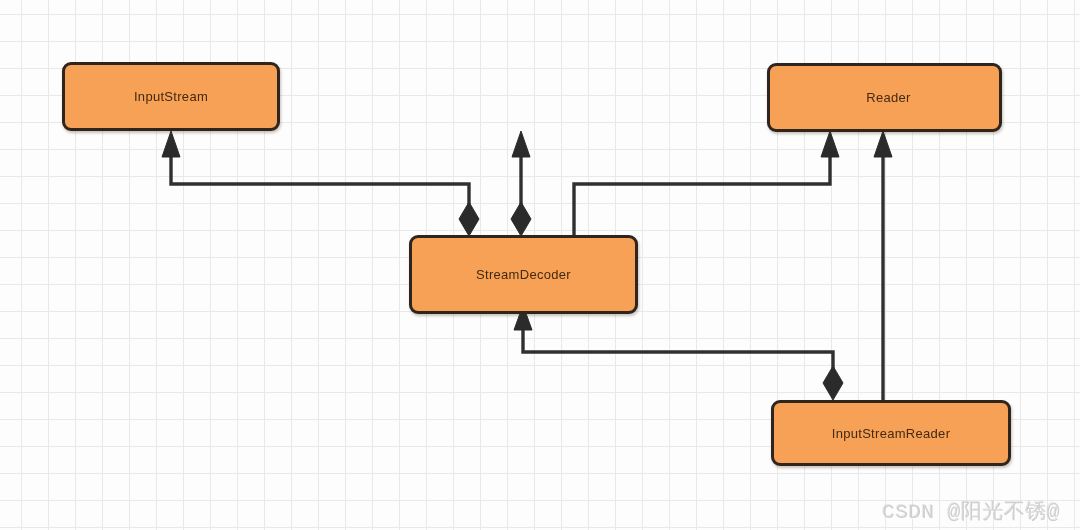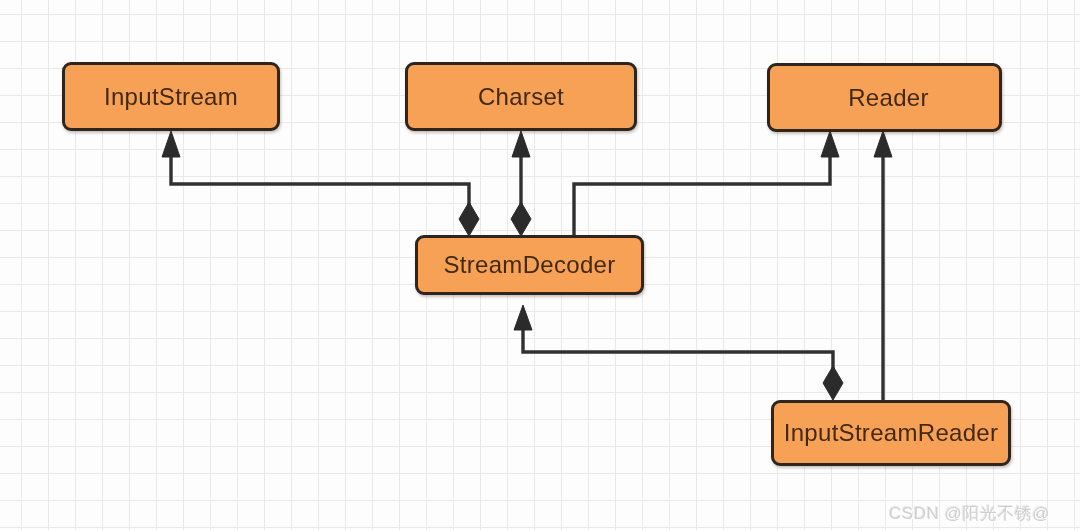--- a/index.html
+++ b/index.html
@@ -40,38 +40,39 @@
   }
   .node {
     position: absolute;
     box-sizing: border-box;
     background: #f7a156;
     border: 3px solid #2f251d;
     border-radius: 9px;
     display: flex;
     align-items: center;
     justify-content: center;
-    font-size: 24px;
+    font-size: 13px;
     letter-spacing: 0.3px;
     color: #43290f;
     box-shadow: 1px 2px 3px rgba(60, 40, 20, 0.28);
   }
   #n-inputstream       { left: 62px;  top: 62px;  width: 218px; height: 69px; }
   #n-charset           { left: 405px; top: 62px;  width: 232px; height: 69px; }
   #n-reader            { left: 767px; top: 63px;  width: 235px; height: 69px; padding-left: 8px; }
-  #n-streamdecoder     { left: 409px; top: 235px; width: 229px; height: 60px; margin-left: 6px; }
+  #n-streamdecoder     { left: 409px; top: 235px; width: 229px; height: 79px; }
   #n-inputstreamreader { left: 763px; top: 400px; width: 240px; height: 66px; margin-left: 8px; }
   .watermark {
     position: absolute;
-    right: 30px;
+    right: 20px;
     bottom: 5px;
-    font-size: 17px;
+    font-size: 21px;
     letter-spacing: 0.5px;
     color: #cfcfcf;
     text-shadow: 1px 1px 0 #ffffff, -1px -1px 0 rgba(170,170,170,0.25);
+    font-family: Liberation Mono, monospace;
   }
 </style>
 </head>
 <body>
 
 <div class="canvas">
 
   <svg class="edges" viewBox="0 0 1080 530" aria-hidden="true">
 
     <g>
@@ -100,23 +101,20 @@
       <path d="M833,370 L833,352 L523,352 L523,327"></path>
       <polygon points="523,305 514,330 532,330"></polygon>
       <polygon points="833,366 843,383 833,400 823,383"></polygon>
     </g>
   </svg>
 
   <div class="node" id="n-inputstream">
     <span>InputStream</span>
   </div>
 
-  <div class="node" id="n-charset">
-    <span>Charset</span>
-  </div>
 
   <div class="node" id="n-reader">
     <span>Reader</span>
   </div>
 
   <div class="node" id="n-streamdecoder">
     <span>StreamDecoder</span>
   </div>
 
   <div class="node" id="n-inputstreamreader">

